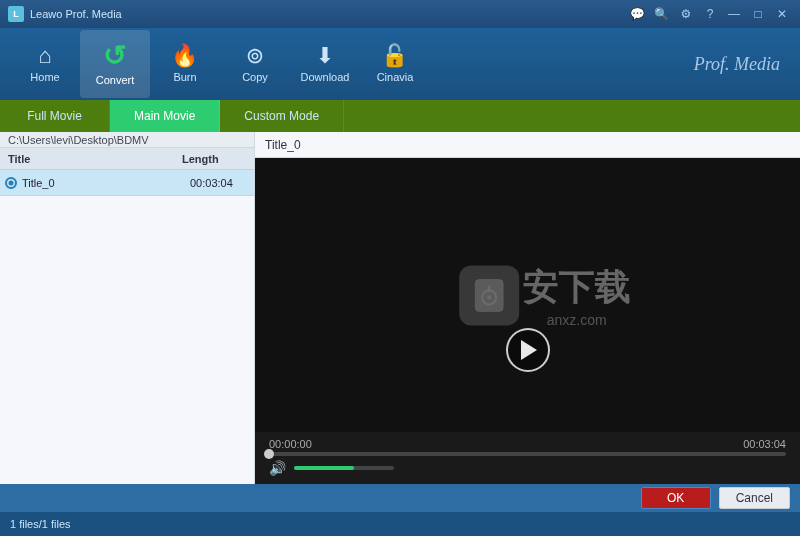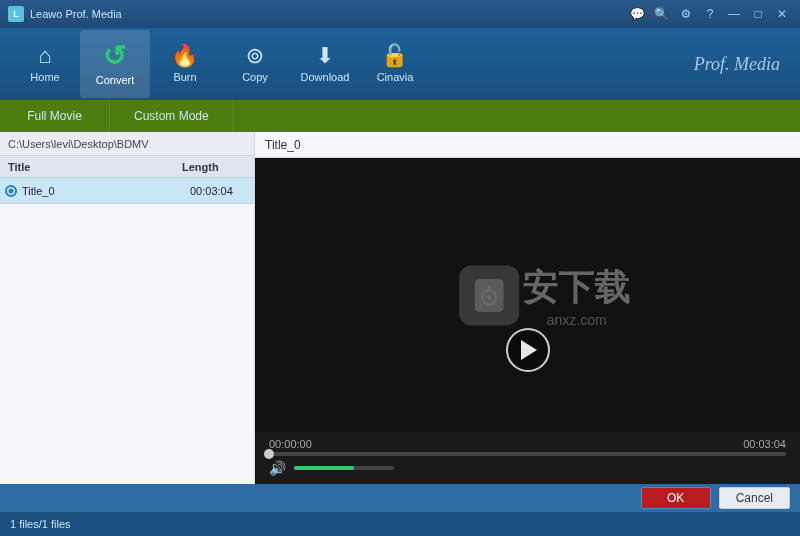--- a/index.html
+++ b/index.html
@@ -140,21 +140,21 @@
     
     .left-panel {
       width: 255px;
       background: #f5f7fa;
       border-right: 1px solid #d0d8e0;
       display: flex;
       flex-direction: column;
       flex-shrink: 0;
     }
     .path-bar {
-      height: 24px;
+      height: 16px;
       background: #e8edf2;
       border-bottom: 1px solid #d0d8e0;
       display: flex;
       align-items: center;
       padding: 0 8px;
       font-size: 11px;
       color: #445;
     }
     .file-list-header {
       display: flex;
@@ -443,20 +443,23 @@
       <span class="nav-icon">🔓</span>
       <span>Cinavia</span>
     </div>
   </div>
   <div class="brand-logo">Prof. Media</div>
 </div>
 
 <div class="tab-bar">
   <div class="tab-item">
     <span>Full Movie</span>
+  </div>
+  <div class="tab-item active">
+    <span>Main Movie</span>
   </div>
   <div class="tab-item">
     <span>Custom Mode</span>
   </div>
 </div>
 
 <div class="main-content">
 
   <div class="left-panel">
     <div class="path-bar">

